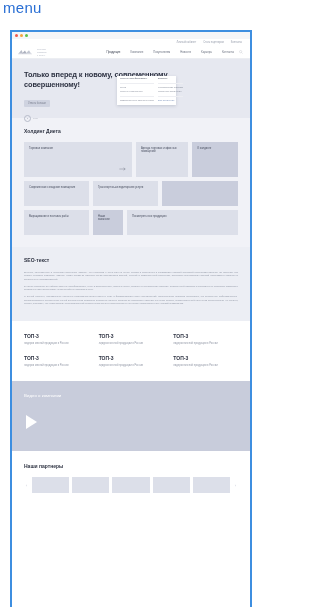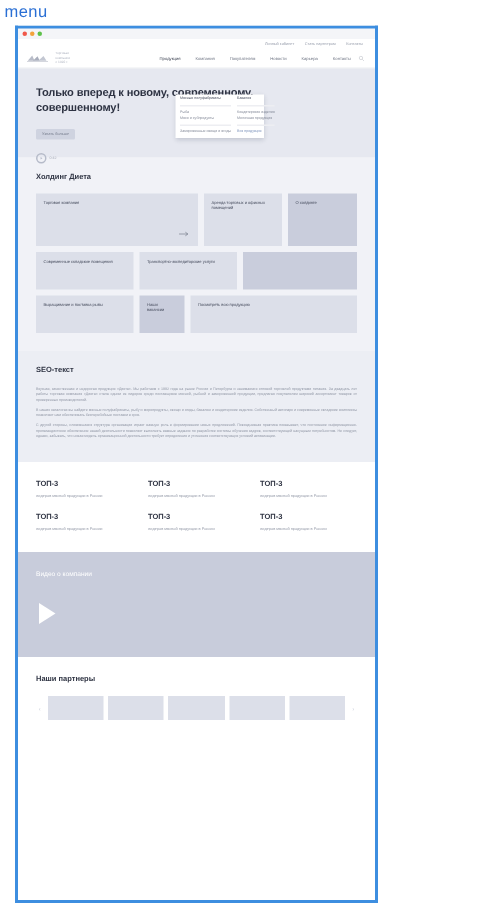--- a/index.html
+++ b/index.html
@@ -4,25 +4,25 @@
 <style>
   html,body{margin:0;padding:0;}
   body{
     width:256px;height:607px;
     background:#ffffff;
     font-family:"Liberation Sans", sans-serif;
     overflow:hidden;
   }
   
   .page-label{
-    font-size:11px;
+    font-size:15px;
     font-weight:400;
     color:#2a6fd4;
     letter-spacing:.3px;
-    padding:2px 0 3px 3px;
+    padding:2px 0 16px 3px;
     line-height:12px;
   }
   
   .browser{
     position:relative;
     margin:0 4px 0 10px;
     border:2px solid #3d8ee0;
     border-top:none;
     height:585px;
     box-sizing:border-box;

